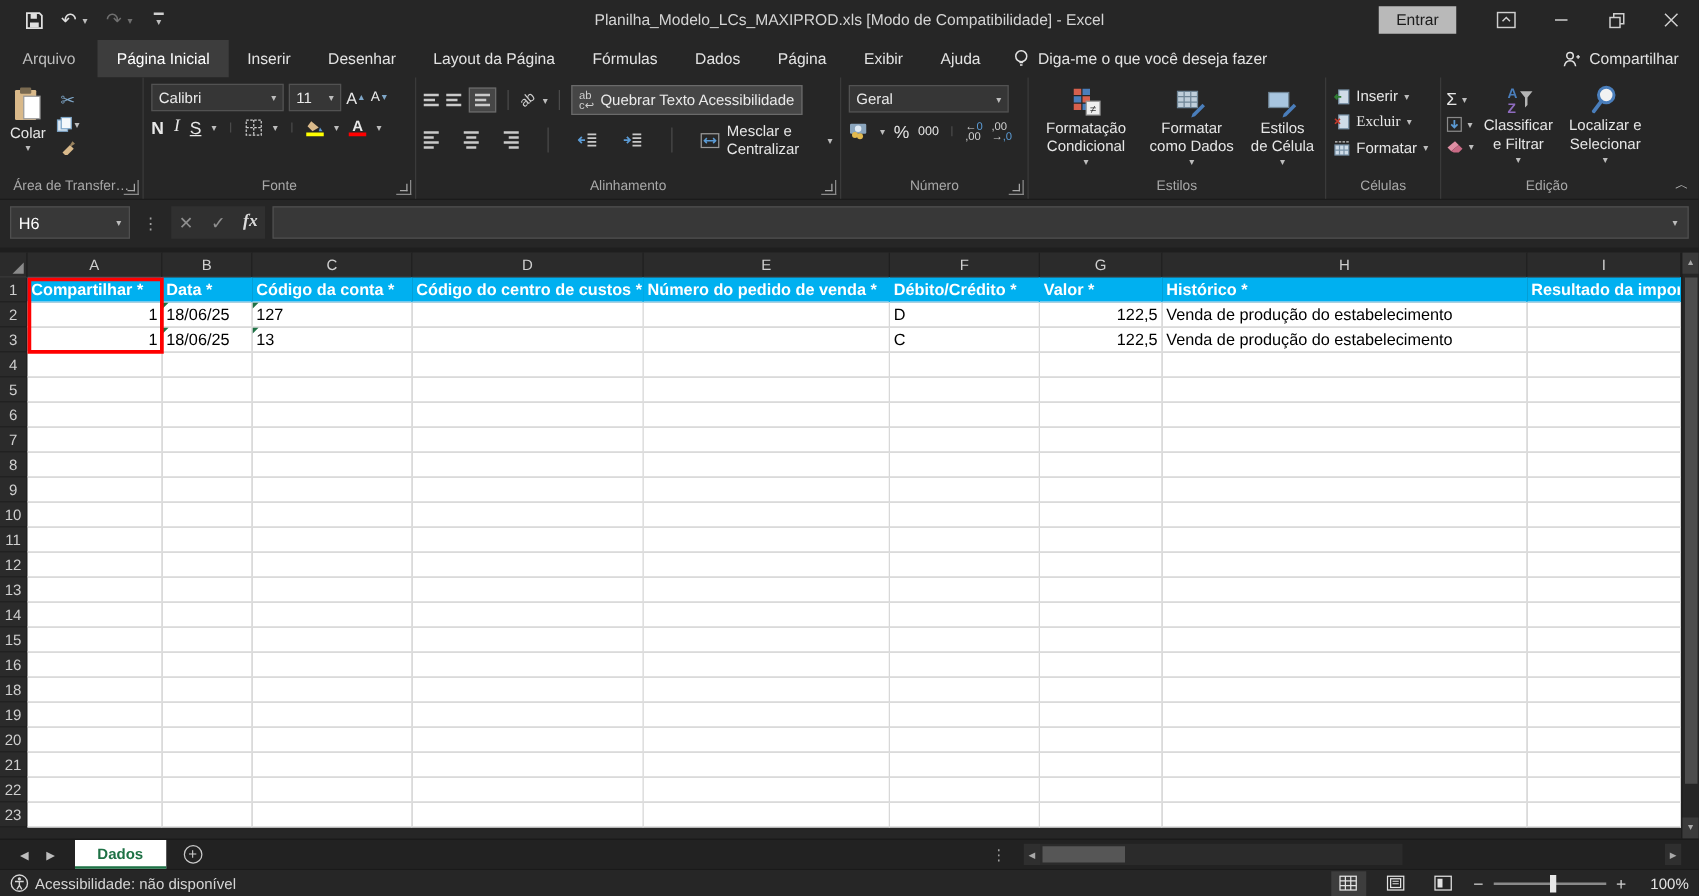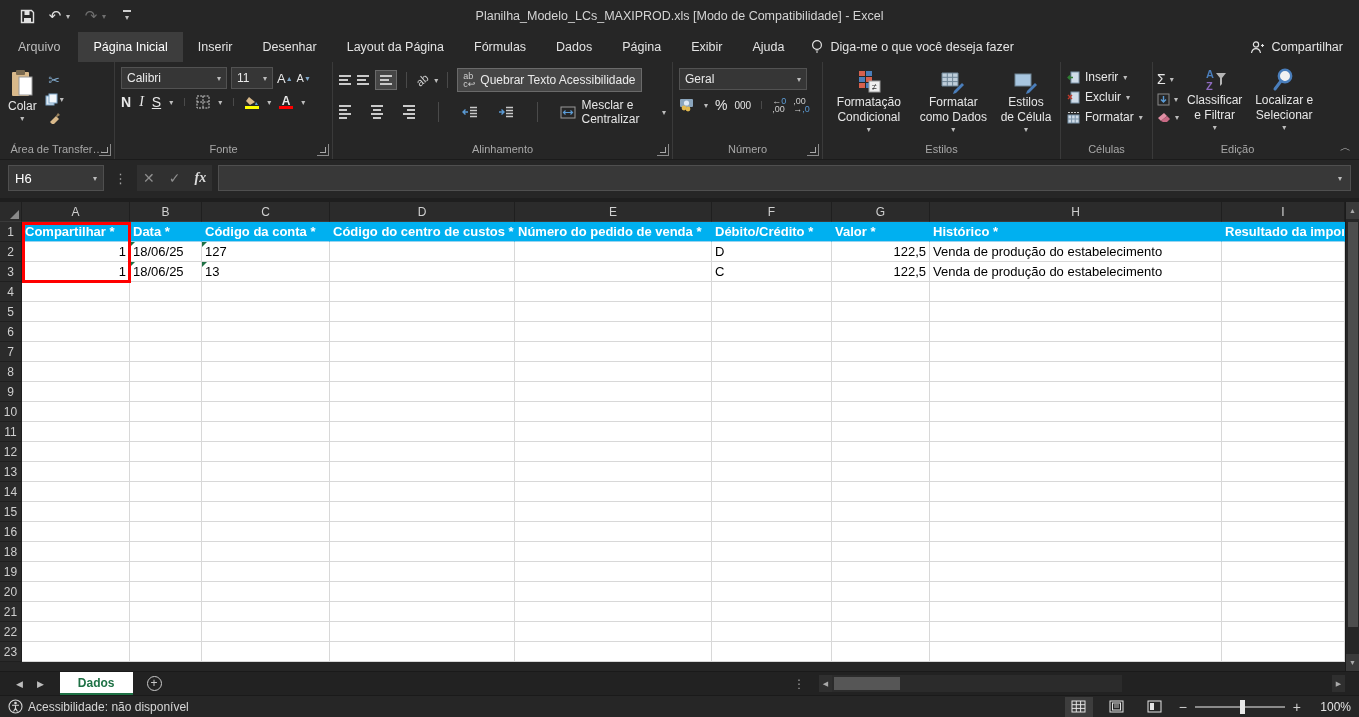--- a/index.html
+++ b/index.html
@@ -114,20 +114,45 @@
       <span class="btn">↶</span>
         <span class="drop">▾</span>
       <span class="btn disabled">↷</span>
         <span class="drop disabled">▾</span>
       <span class="btn" style="flex-direction:column;gap:1px;">
           <span style="width:8px;height:1.5px;background:#cfcfcf;"></span>
           <span class="chev">▾</span>
         </span>
     </div>
     <div class="win-title">Planilha_Modelo_LCs_MAXIPROD.xls  [Modo de Compatibilidade]  -  Excel</div>
+    <div class="tb-right">
+      <button class="entrar" style="border:none;font-family:inherit;">Entrar</button>
+      <span class="winbtn">
+        <svg width="16" height="14" viewBox="0 0 16 14">
+            <rect x="1" y="1" width="14" height="12" fill="none" stroke="#cfcfcf" stroke-width="1.2"></rect>
+            <path d="M5 8l3-3 3 3" fill="none" stroke="#cfcfcf" stroke-width="1.2"></path>
+          </svg>
+      </span>
+      <span class="winbtn">
+          <svg width="12" height="12" viewBox="0 0 12 12">
+            <line x1="1" y1="6" x2="11" y2="6" stroke="#cfcfcf" stroke-width="1.2"></line>
+          </svg>
+        </span>
+      <span class="winbtn">
+          <svg width="13" height="13" viewBox="0 0 13 13">
+            <rect x="1" y="4" width="8" height="8" fill="none" stroke="#cfcfcf" stroke-width="1.2"></rect>
+            <path d="M4 4V1h8v8h-3" fill="none" stroke="#cfcfcf" stroke-width="1.2"></path>
+          </svg>
+        </span>
+      <span class="winbtn">
+          <svg width="12" height="12" viewBox="0 0 12 12">
+            <path d="M1 1l10 10M11 1L1 11" stroke="#cfcfcf" stroke-width="1.2"></path>
+          </svg>
+        </span>
+    </div>
   </div>
 
   <div class="tabrow">
     <span class="rtab file">Arquivo</span>
     <span class="rtab active">Página Inicial</span>
     <span class="rtab">Inserir</span>
     <span class="rtab">Desenhar</span>
     <span class="rtab">Layout da Página</span>
     <span class="rtab">Fórmulas</span>
     <span class="rtab">Dados</span>
@@ -395,21 +420,21 @@
     <div class="rgroup" style="width:92px;">
       <div class="content" style="flex-direction:column;gap:6px;padding:5px 4px;font-size:12px;">
         <span class="fx-row" style="gap:5px;">
           <svg width="13" height="13" viewBox="0 0 13 13">
               <rect x="4" y="1" width="8" height="11" fill="#cfdce8" stroke="#7a93a8"></rect>
               <path d="M6 6.5H1M3 4.5l-2 2 2 2" stroke="#2e7d32" stroke-width="1.3" fill="none"></path>
             </svg>
           <span>Inserir</span>
             <span class="chev">▾</span>
         </span>
-        <span class="fx-row" style="gap:5px;">
+        <span class="fx-row" style="gap:5px;font-family:Liberation Serif, serif;">
           <svg width="13" height="13" viewBox="0 0 13 13">
               <rect x="4" y="1" width="8" height="11" fill="#cfdce8" stroke="#7a93a8"></rect>
               <path d="M1 4l4 4M5 4L1 8" stroke="#c0392b" stroke-width="1.4"></path>
             </svg>
           <span>Excluir</span>
             <span class="chev">▾</span>
         </span>
         <span class="fx-row" style="gap:5px;">
           <svg width="13" height="13" viewBox="0 0 13 13">
               <rect x="1" y="4" width="11" height="8" fill="#cfdce8" stroke="#7a93a8"></rect>

